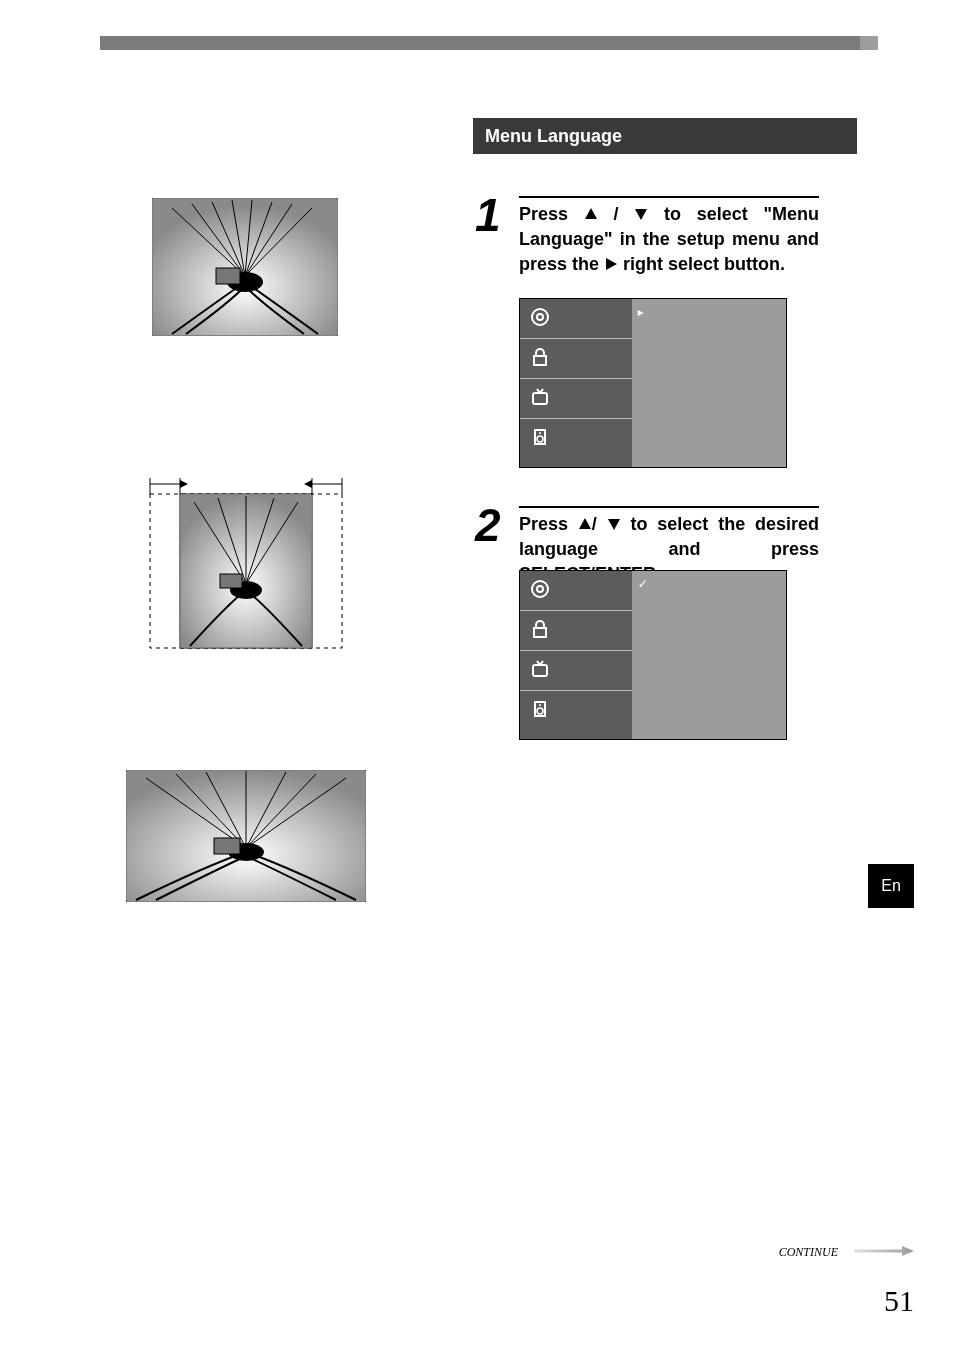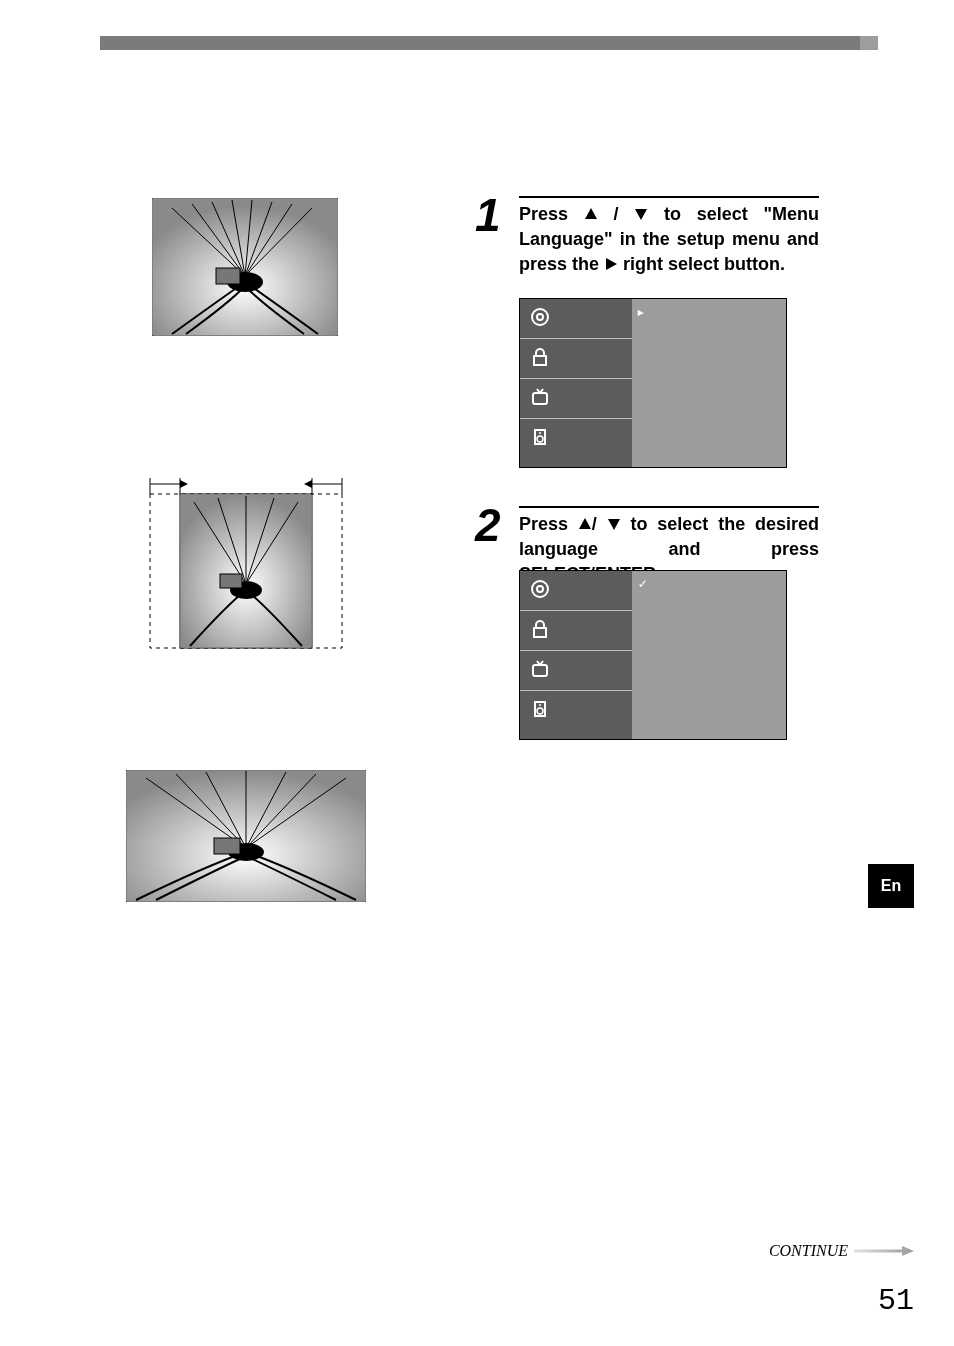--- a/index.html
+++ b/index.html
@@ -43,43 +43,46 @@
     background: linear-gradient(90deg, #5c5c5c 0%, #5c5c5c 42%, #9c9c9c 42.01%, #9c9c9c 100%);
   }
   .menu-left { position:absolute; left:0; top:0; width:42%; height:100%; }
   .menu-right { position:absolute; right:0; top:0; width:58%; height:100%; }
   .menu-row { height: 40px; border-bottom: 1px solid rgba(255,255,255,0.6); position: relative; }
   .menu-row:last-child { border-bottom: none; }
   .menu-icon { position:absolute; left:10px; top:50%; transform:translateY(-50%); color:#fff; }
   .menu-mark { position:absolute; left:6px; top:6px; color:#fff; font-size:12px; }
 
   
-  .en-tab { position:absolute; right:40px; top:864px; width:46px; height:44px; background:#000; color:#fff; font-weight:bold; font-size:16px; display:flex; align-items:center; justify-content:center; }
-
-  
-  .cont { position:absolute; right:106px; bottom:86px; font-style: italic; font-family: "Times New Roman", serif; font-size:16px; }
+  .en-tab { position:absolute; right:40px; top:864px; width:46px; height:44px; background:#000; color:#fff; font-weight:normal; font-size:16px; display:flex; align-items:center; justify-content:center; }
+
+  
+  .cont { position:absolute; right:116px; bottom:86px; font-style: italic; font-family: "Times New Roman", serif; font-size:12px; }
   .cont-arrow { position:absolute; right:40px; bottom:90px; width:60px; height:10px;
     background: linear-gradient(90deg, #e2e2e2, #9a9a9a);
     clip-path: polygon(0 35%, 80% 35%, 80% 0, 100% 50%, 80% 100%, 80% 65%, 0 65%);
   }
 
   
-  .pagenum { position:absolute; right:40px; bottom:28px; font-size:30px; font-family:Liberation Mono, monospace; }
+  .pagenum { position:absolute; right:40px; bottom:28px; font-size:30px; font-family:Liberation Serif, serif; }
 
   
   .sunburst-svg { width:100%; height:100%; display:block; }
 
 </style>
 </head>
 <body>
 
 <div class="page">
 
   <div class="topbar"></div>
 
+  <div class="section-header">
+    <span>Menu Language</span>
+  </div>
 
   <div class="illus" style="left:152px; top:198px; width:186px; height:138px;">
     <svg class="sunburst-svg" viewBox="0 0 186 138">
       <rect x="0" y="0" width="186" height="138" fill="#fff" stroke="#000"></rect>
       <defs>
         <radialGradient id="g1" cx="50%" cy="65%" r="60%">
           <stop offset="0%" stop-color="#fff"></stop>
           <stop offset="100%" stop-color="#8a8a8a"></stop>
         </radialGradient>
       </defs>

